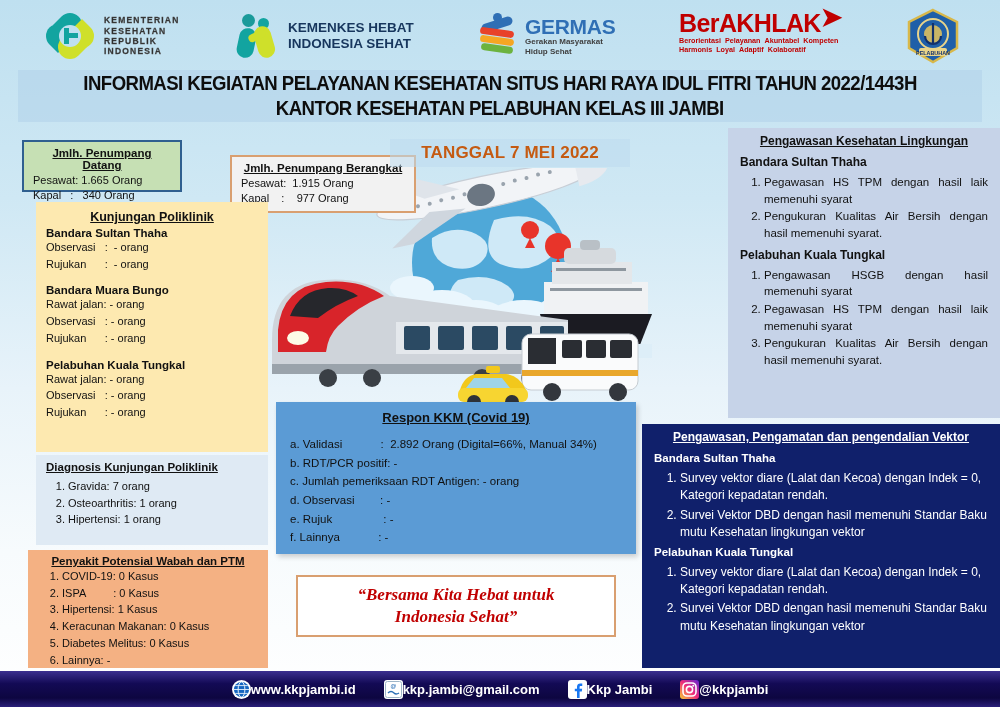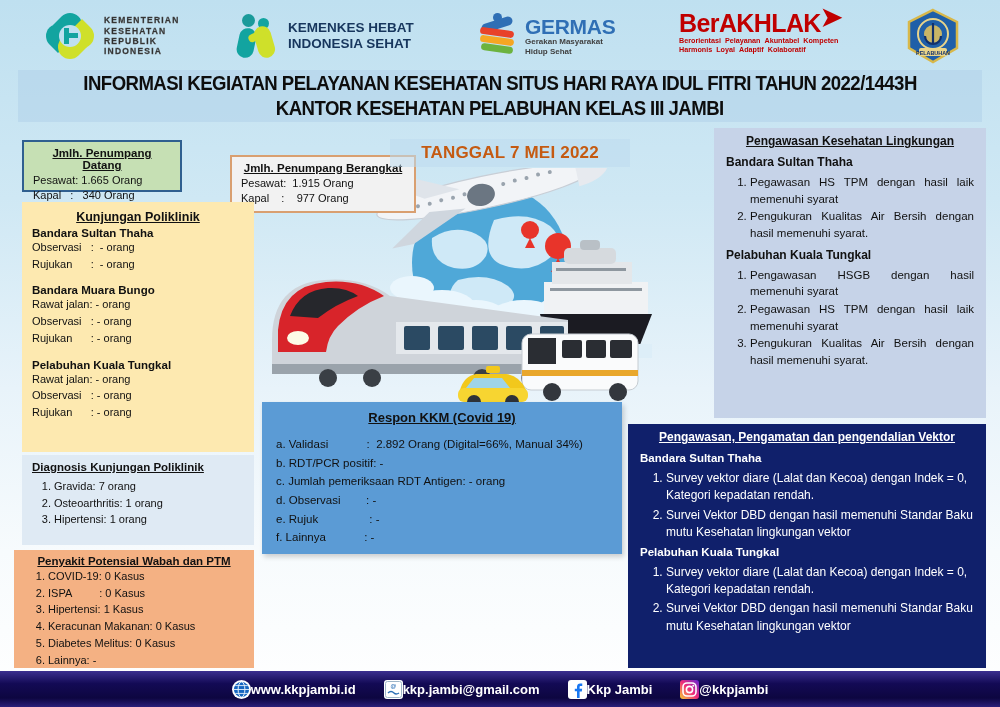--- a/index.html
+++ b/index.html
@@ -62,21 +62,21 @@
     position:absolute;left:390px;top:139px;width:240px;height:28px;
     background:rgba(190,219,238,0.55);
     display:flex;align-items:center;justify-content:center;
     font-size:17px;font-weight:bold;color:#c55a11;letter-spacing:0.2px;
   }
 
   
   .illus{position:absolute;left:262px;top:168px;width:390px;height:240px;}
 
   
-  .panel{position:absolute;box-sizing:border-box;}
+  .panel{position:absolute;box-sizing:border-box;margin-left:14px;}
   .poliklinik{left:22px;top:202px;width:232px;height:250px;background:#fde9b0;padding:8px 10px 0 10px;}
   .panel-head{font-size:12.5px;font-weight:bold;text-decoration:underline;text-align:center;color:#111;margin-bottom:3px;}
   .sub-head{font-size:11.5px;font-weight:bold;color:#111;margin-top:2px;}
   .kv{font-size:11px;color:#111;line-height:1.52;white-space:pre;}
   .gap{height:10px;}
 
   .diagnosis{left:22px;top:455px;width:232px;height:90px;background:#dfeaf4;padding:6px 10px;}
   .diag-head{font-size:11.5px;font-weight:bold;text-decoration:underline;color:#111;margin-bottom:5px;}
   ol.num{margin:0;padding-left:22px;}
   ol.num li{font-size:11px;color:#111;line-height:1.52;}
@@ -382,20 +382,24 @@
   <div class="panel respon">
     <div class="respon-head">Respon KKM (Covid 19)</div>
     <div class="respon-row">a. Validasi            :  2.892 Orang (Digital=66%, Manual 34%)</div>
     <div class="respon-row">b. RDT/PCR positif: -</div>
     <div class="respon-row">c. Jumlah pemeriksaan RDT Antigen: - orang</div>
     <div class="respon-row">d. Observasi        : -</div>
     <div class="respon-row">e. Rujuk                : -</div>
     <div class="respon-row">f. Lainnya            : -</div>
   </div>
 
+  <div class="panel quote">
+    <div class="quote-line">“Bersama Kita Hebat untuk</div>
+    <div class="quote-line">Indonesia Sehat”</div>
+  </div>
 
   <div class="panel kesling">
     <div class="kesling-head">Pengawasan Kesehatan Lingkungan</div>
 
     <div class="kesling-sub">Bandara Sultan Thaha</div>
     <ol class="just">
       <li>Pegawasan HS TPM dengan hasil laik memenuhi syarat</li>
       <li>Pengukuran Kualitas Air Bersih dengan hasil memenuhi syarat.</li>
     </ol>
 

